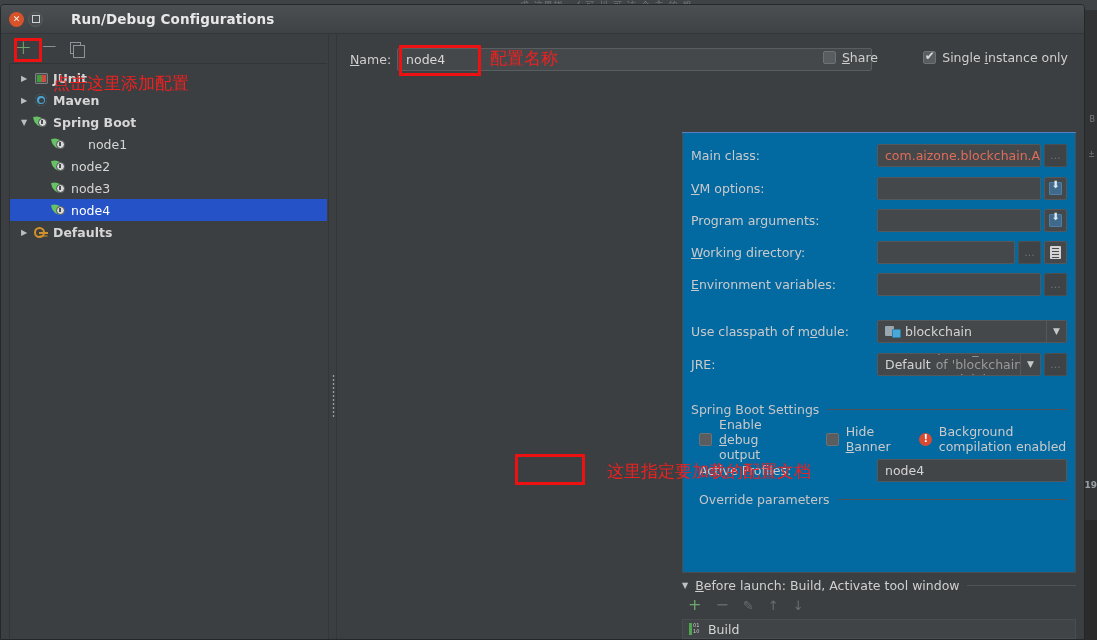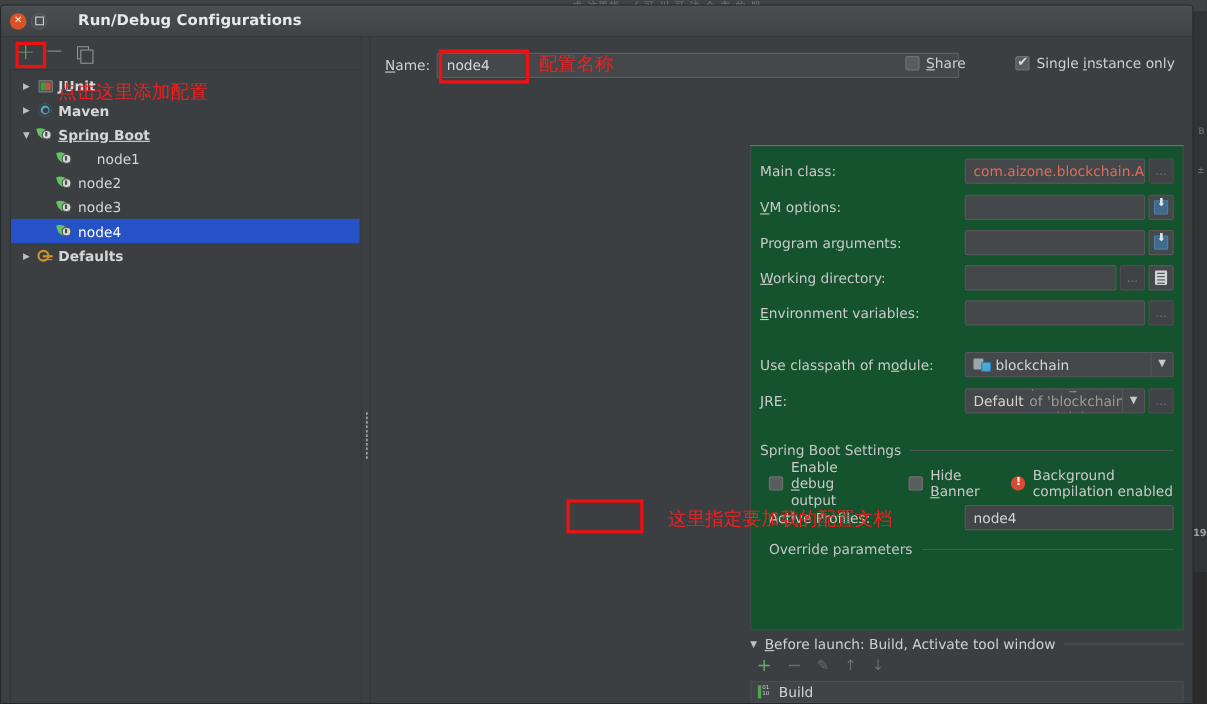--- a/index.html
+++ b/index.html
@@ -273,21 +273,21 @@
     box-shadow: inset 0 -2px 0 #5a7fc0;
   }
   #tab-underline {
     position: absolute; left: 345px; top: 98px; right: 8px;
     height: 1px; background: #5a7fc0;
   }
 
   
   #form {
     position: absolute; left: 345px; top: 99px; right: 8px; bottom: 66px;
-    background: #14532d;
+    background: #0369a1;
     border: 1px solid #4a4d4f; border-top: none;
     overflow: hidden;
   }
   .frow {
     position: absolute; left: 8px; right: 8px; height: 24px;
     display: flex; align-items: center;
   }
   .flabel { width: 186px; flex: none; color: #cacaca; font-size: 12.5px; }
   .finput {
     flex: 1; height: 23px;
@@ -470,21 +470,21 @@
             <span style="margin-left: 3px;">Maven</span>
           </div>
           <div class="tree-row group" style="padding-left: 6px;">
             <span class="tw">▼</span>
             <span class="ticon">
               <span class="ic-spring">
                 <span class="leaf"></span>
                 <span class="ring"></span>
               </span>
             </span>
-            <span style="margin-left: 3px; text-decoration: underline;">Spring Boot</span>
+            <span style="margin-left: 3px;">Spring Boot</span>
           </div>
           <div class="tree-row" style="padding-left: 24px;">
             <span class="tw spacer"></span>
             <span class="ticon">
               <span class="ic-spring">
                 <span class="leaf"></span>
                 <span class="ring"></span>
               </span>
             </span>
             <span style="margin-left: 20px;">node1</span>

